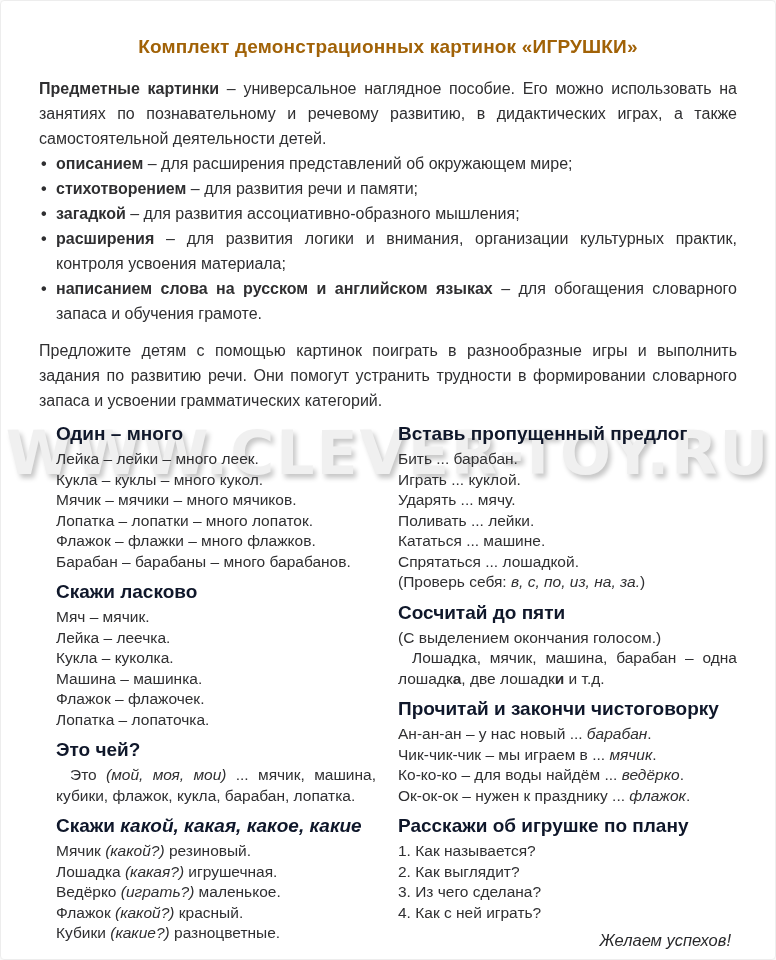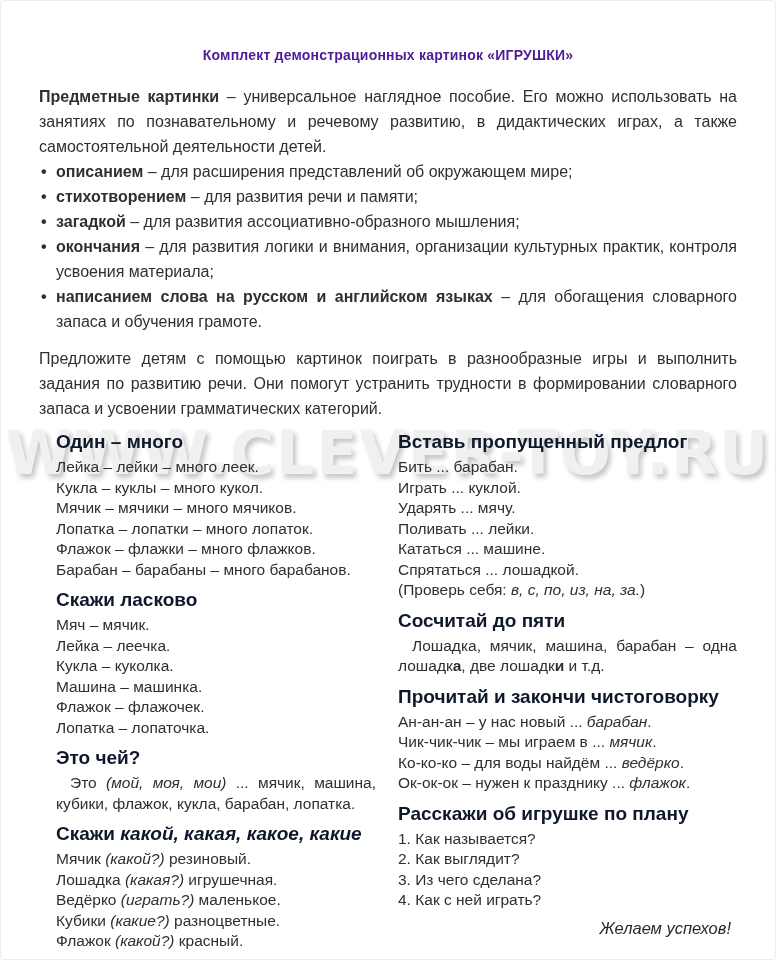--- a/index.html
+++ b/index.html
@@ -6,22 +6,22 @@
   body{width:776px;height:960px;}
   .page{
     position:relative;width:776px;height:960px;box-sizing:border-box;
     background:#ffffff;border:1px solid #ededed;border-radius:4px;
     padding:26px 38px 8px 38px;overflow:hidden;
     color:#2f2f31;
     font-family:"Liberation Sans","DejaVu Sans",sans-serif;
   }
   .content{position:relative;z-index:1;}
   h1{
-    font-size:14px;line-height:26px;margin:15px 0 16px 0;
-    text-align:center;font-weight:700;color:#4c1d95;letter-spacing:0.2px;
+    font-size:19px;line-height:26px;margin:7px 0 16px 0;
+    text-align:center;font-weight:700;color:#a16207;letter-spacing:0.2px;
   }
   .para{font-size:16px;line-height:25px;margin:0;}
   .justify{text-align:justify;}
   .list-intro{margin-top:6px;}
   ul.features{list-style:none;margin:0;padding:0;}
   ul.features li{
     font-size:16px;line-height:25px;padding-left:17px;
     position:relative;text-align:justify;
   }
   ul.features li::before{content:"\2022";position:absolute;left:2px;font-weight:700;}
@@ -56,21 +56,21 @@
 
 <div class="page">
   <div class="watermark">WWW.CLEVER-TOY.RU</div>
   <div class="content">
     <h1>Комплект демонстрационных картинок «ИГРУШКИ»</h1>
     <p class="para justify"><span class="bd">Предметные картинки</span> – универсальное наглядное пособие. Его можно использовать на занятиях по познавательному и речевому развитию, в дидактических играх, а также самостоятельной деятельности детей.</p>
     <ul class="features">
         <li><span class="bd">описанием</span> – для расширения представлений об окружающем мире;</li>
         <li><span class="bd">стихотворением</span> – для развития речи и памяти;</li>
         <li><span class="bd">загадкой</span> – для развития ассоциативно-образного мышления;</li>
-        <li><span class="bd">окончания</span> – для развития логики и внимания, организации культурных практик, контроля усвоения материала;</li>
+        <li><span class="bd">расширения</span> – для развития логики и внимания, организации культурных практик, контроля усвоения материала;</li>
         <li><span class="bd">написанием слова на русском и английском языках</span> – для обогащения словарного запаса и обучения грамоте.</li>
       </ul>
     <p class="para justify para2">Предложите детям с помощью картинок поиграть в разнообразные игры и выполнить задания по развитию речи. Они помогут устранить трудности в формировании словарного запаса и усвоении грамматических категорий.</p>
     <div class="columns">
       <div class="col col-left">
           <section class="section">
             <h3>Один – много</h3>
             <p class="line">Лейка – лейки – много леек.</p>
             <p class="line">Кукла – куклы – много кукол.</p>
             <p class="line">Мячик – мячики – много мячиков.</p>
@@ -89,37 +89,38 @@
           </section>
           <section class="section">
             <h3>Это чей?</h3>
             <p class="line hang">Это <span class="it">(мой, моя, мои)</span> ... мячик, машина, кубики, флажок, кукла, барабан, лопатка.</p>
           </section>
           <section class="section">
             <h3>Скажи <span class="it">какой, какая, какое, какие</span></h3>
             <p class="line">Мячик <span class="it">(какой?)</span> резиновый.</p>
             <p class="line">Лошадка <span class="it">(какая?)</span> игрушечная.</p>
             <p class="line">Ведёрко <span class="it">(играть?)</span> маленькое.</p>
+            <p class="line">Флажок <span class="it">(какой?)</span> красный.</p>
             <p class="line">Кубики <span class="it">(какие?)</span> разноцветные.</p>
-            <p class="line">Флажок <span class="it">(какой?)</span> красный.</p>
           </section>
         </div>
       <div class="col col-right">
           <section class="section">
             <h3>Вставь пропущенный предлог</h3>
             <p class="line">Бить ... барабан.</p>
             <p class="line">Играть ... куклой.</p>
             <p class="line">Ударять ... мячу.</p>
             <p class="line">Поливать ... лейки.</p>
             <p class="line">Кататься ... машине.</p>
             <p class="line">Спрятаться ... лошадкой.</p>
             <p class="line">(Проверь себя: <span class="it">в, с, по, из, на, за.</span>)</p>
           </section>
           <section class="section">
             <h3>Сосчитай до пяти</h3>
+            <p class="line">(С выделением окончания голосом.)</p>
             <p class="line hang">Лошадка, мячик, машина, барабан – одна лошадк<span class="bd">а</span>, две лошадк<span class="bd">и</span> и т.д.</p>
           </section>
           <section class="section">
             <h3>Прочитай и закончи чистоговорку</h3>
             <p class="line">Ан-ан-ан – у нас новый ... <span class="it">барабан</span>.</p>
             <p class="line">Чик-чик-чик – мы играем в ... <span class="it">мячик</span>.</p>
             <p class="line">Ко-ко-ко – для воды найдём ... <span class="it">ведёрко</span>.</p>
             <p class="line">Ок-ок-ок – нужен к празднику ... <span class="it">флажок</span>.</p>
           </section>
           <section class="section">

